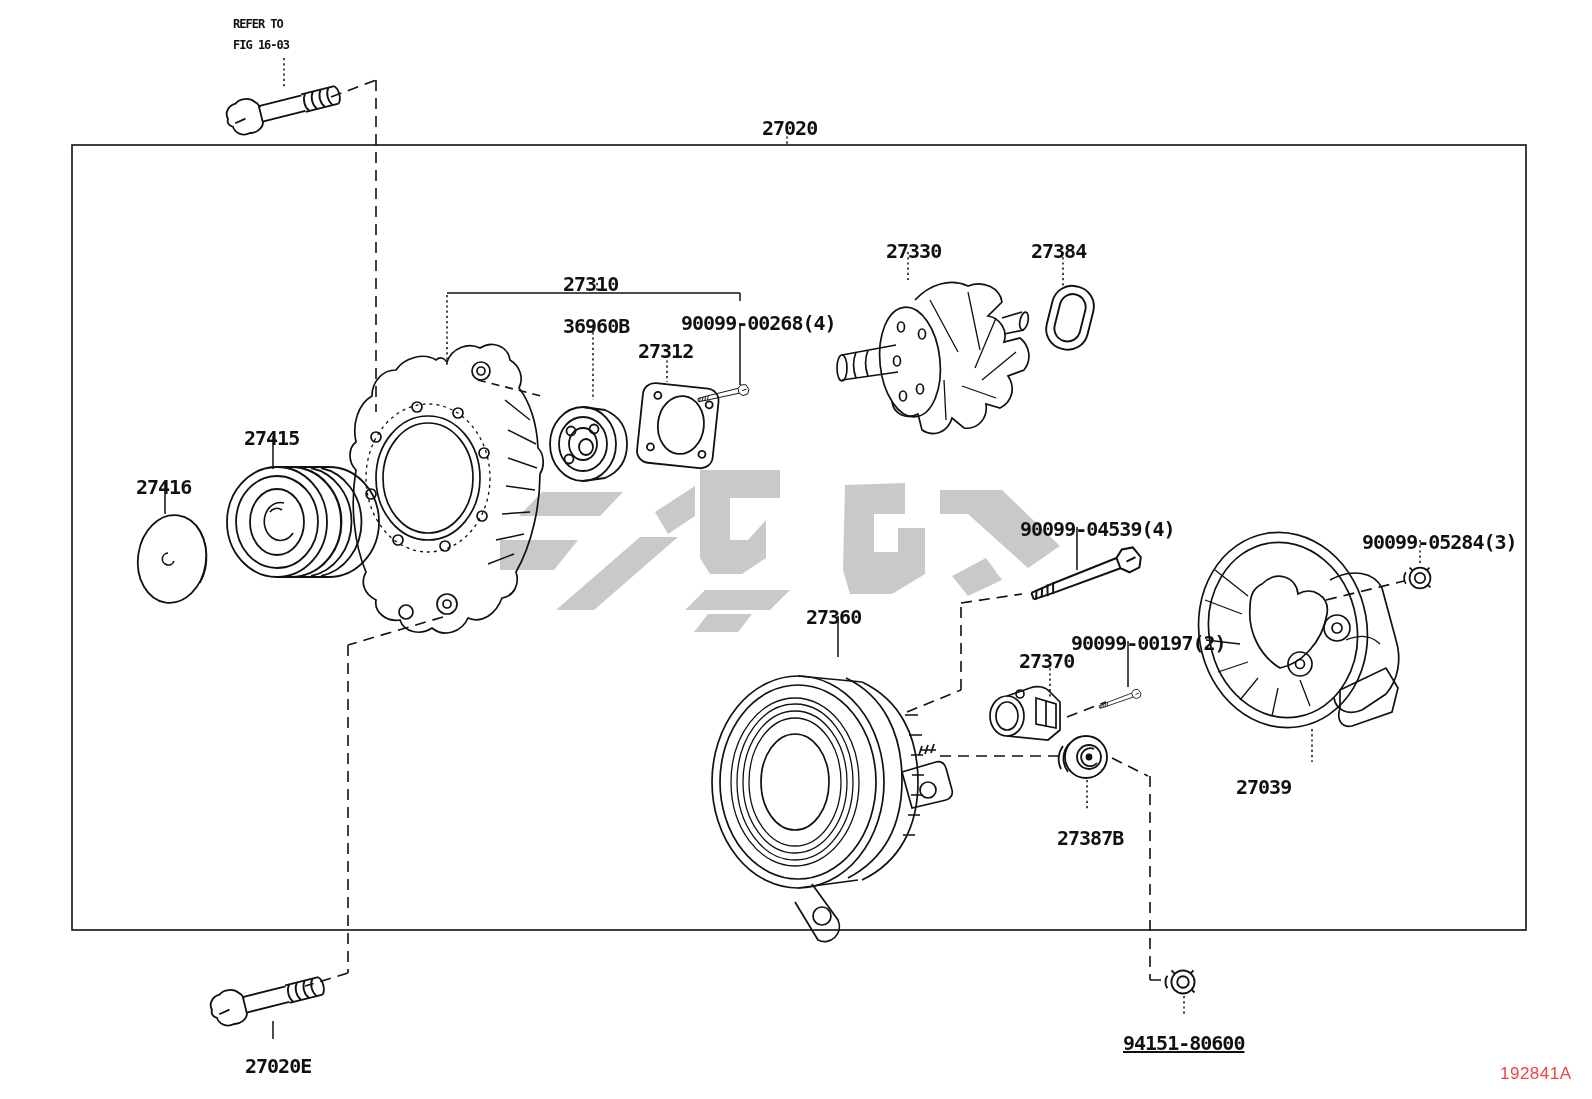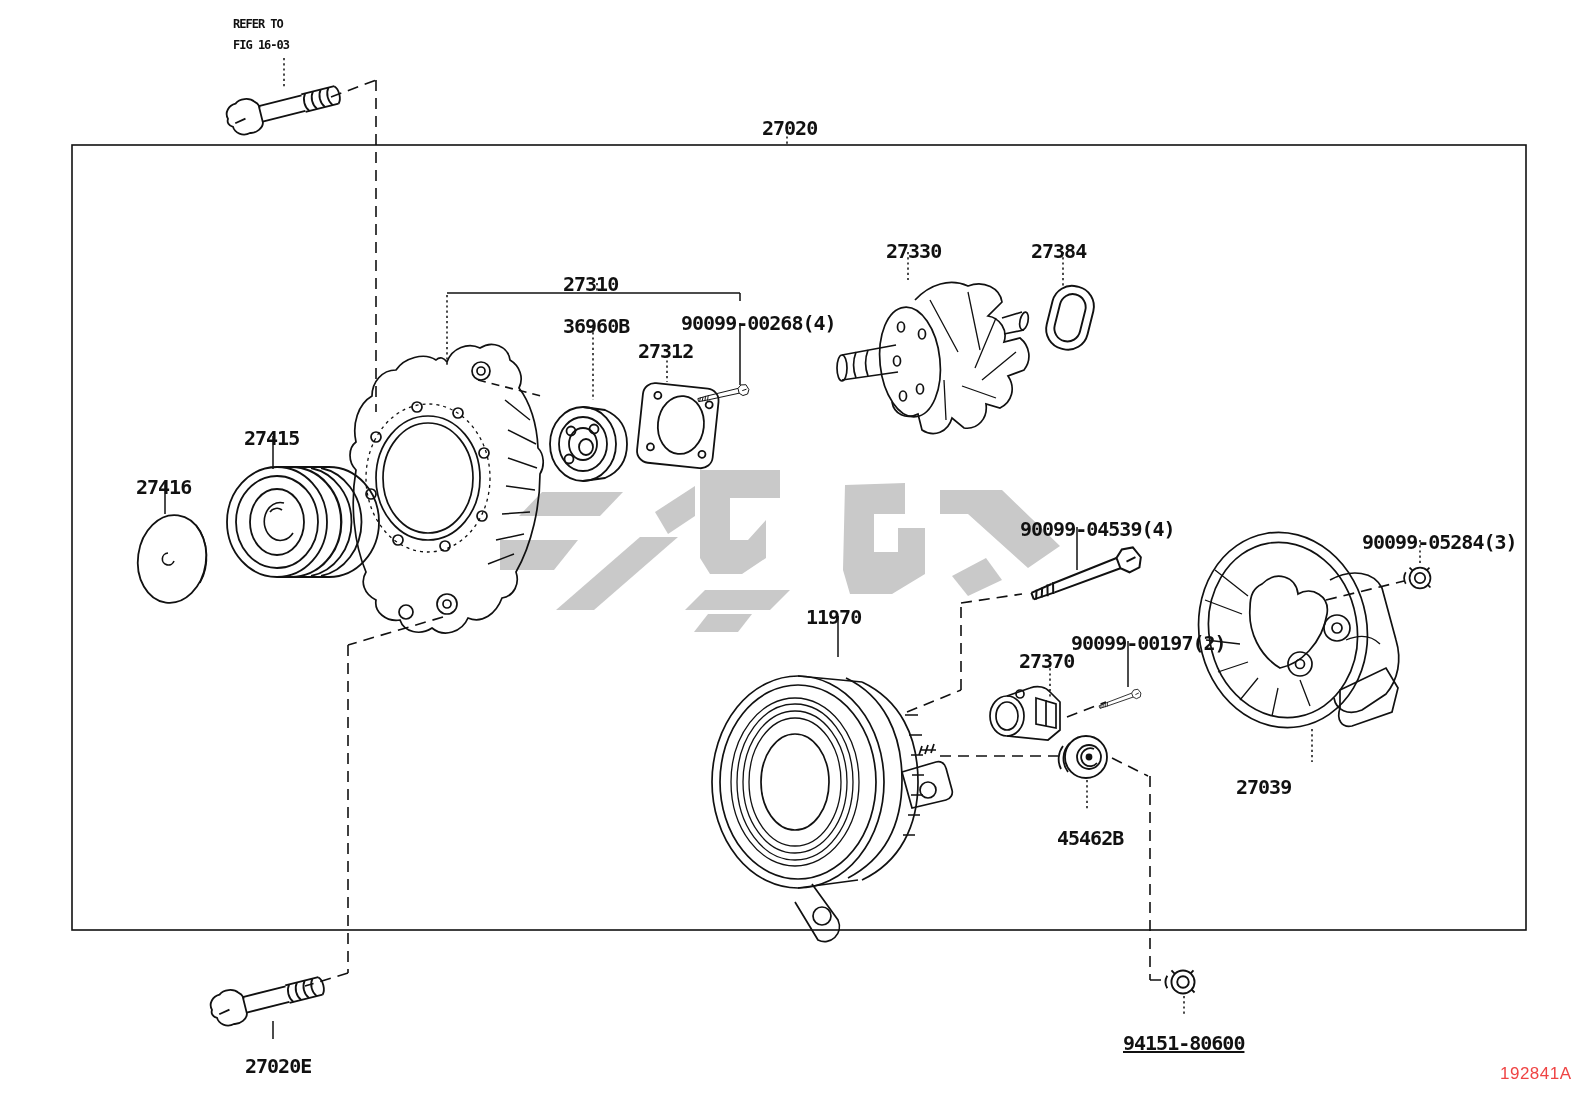--- a/index.html
+++ b/index.html
@@ -246,25 +246,25 @@
       <div class="part-label" style="left: 563px; top: 260px;">27310</div>
       <div class="part-label" style="left: 563px; top: 302px;">36960B</div>
       <div class="part-label" style="left: 681px; top: 299px;">90099-00268(4)</div>
       <div class="part-label" style="left: 638px; top: 327px;">27312</div>
       <div class="part-label" style="left: 886px; top: 227px;">27330</div>
       <div class="part-label" style="left: 1031px; top: 227px;">27384</div>
       <div class="part-label" style="left: 244px; top: 414px;">27415</div>
       <div class="part-label" style="left: 136px; top: 463px;">27416</div>
       <div class="part-label" style="left: 1020px; top: 505px;">90099-04539(4)</div>
       <div class="part-label" style="left: 1362px; top: 518px;">90099-05284(3)</div>
-      <div class="part-label" style="left: 806px; top: 593px;">11970</div>
+      <div class="part-label" style="left: 806px; top: 593px;">27360</div>
       <div class="part-label" style="left: 1071px; top: 619px;">90099-00197(2)</div>
       <div class="part-label" style="left: 1019px; top: 637px;">27370</div>
       <div class="part-label" style="left: 1236px; top: 763px; text-align: center;">27039</div>
-      <div class="part-label" style="left: 1057px; top: 814px;">45462B</div>
+      <div class="part-label" style="left: 1057px; top: 814px;">27387B</div>
       <div class="part-label" style="left: 245px; top: 1042px;">27020E</div>
       <div class="part-label" style="left: 1123px; top: 1019px; text-decoration: underline;">94151-80600</div>
     </div>
 
 <div class="refer-note"><span>REFER TO</span><br><span>FIG 16-03</span></div>
 
 <div class="doc-number">192841A</div>
 
 </div>
 

